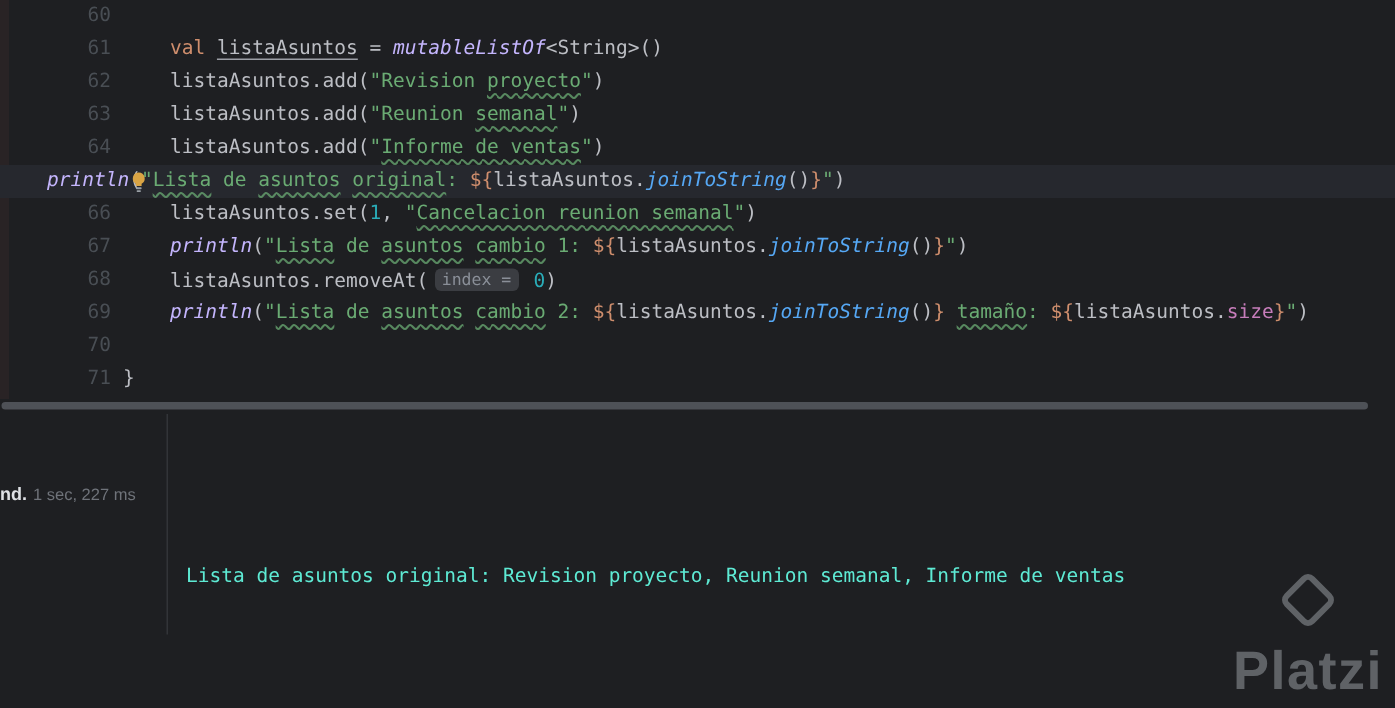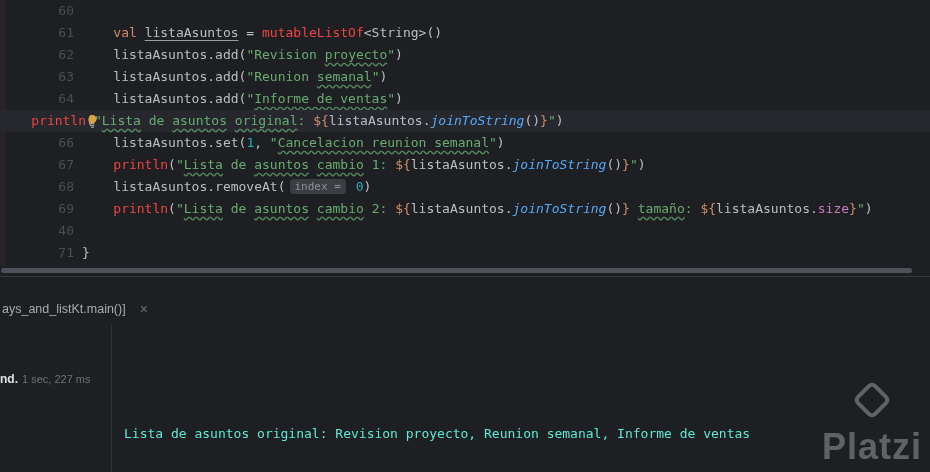--- a/index.html
+++ b/index.html
@@ -13,21 +13,21 @@
   .stripe { position:absolute; left:0; top:0; bottom:0; width:6px; background:#292325; }
   .line { display:flex; height:22px; line-height:22px; white-space:pre; position:relative; font-size:13px; }
   .lnum { flex:0 0 82px; text-align:right; padding-right:8px; box-sizing:border-box; color:#494e54;padding-left:10px; }
   .line.hl { background:#26282e; }
   .line.hl .lnum { color:#a6aab2; }
   .bulb { position:absolute; left:87px; top:4px; width:11px; height:14px; }
   .code { flex:1; color:#bcbec4; }
 
   .t-pl  { color:#bcbec4; }
   .t-kw  { color:#cf8e6d; }
-  .t-fn  { color:#ef4444; }
+  .t-fn  { color:#c4b5fd; font-style:italic; }
   .t-mfn { color:#56a8f5; font-style:italic; }
   .t-prop{ color:#c77dbb;margin-top:20px; }
   .t-num { color:#2aacb8; }
   .t-str { color:#6aab73; }
   .t-strU{ color:#6aab73; text-decoration:underline; text-decoration-style:wavy;
            text-decoration-color:rgba(106,171,115,.75); text-underline-offset:3px; }
   .t-tpl { color:#cf8e6d; }
   .t-ulv { color:#bcbec4; text-decoration:underline; text-decoration-color:#9b9ea5; text-underline-offset:3px; }
   .t-chip{ background:#3b3d42; color:#8a8f98; font-size:11px; border-radius:4px;
            padding:1px 5px; margin:0 2px 0 4px; vertical-align:1px; }
@@ -73,35 +73,29 @@
         <div class="line"><span class="lnum">64</span><span class="code"><span class="t-pl">    listaAsuntos.add(</span><span class="t-str">"</span><span class="t-strU">Informe de ventas</span><span class="t-str">"</span><span class="t-pl">)</span></span></div>
         <div class="line hl"><span class="bulb"><svg width="11" height="15" viewBox="0 0 11 15">
               <path d="M5.5 1a4 4 0 0 0-1.9 7.5V10h3.8V8.5A4 4 0 0 0 5.5 1z" fill="#d9a444"></path>
               <rect x="3.6" y="10.8" width="3.8" height="1.4" rx="0.5" fill="#9aa0a6"></rect>
               <rect x="4.1" y="12.8" width="2.8" height="1.2" rx="0.5" fill="#9aa0a6"></rect>
             </svg></span><span class="code"><span class="t-pl">    </span><span class="t-fn">println</span><span class="t-pl">(</span><span class="t-str">"</span><span class="t-strU">Lista</span><span class="t-str"> de </span><span class="t-strU">asuntos</span><span class="t-str"> </span><span class="t-strU">original</span><span class="t-str">: </span><span class="t-tpl">${</span><span class="t-pl">listaAsuntos.</span><span class="t-mfn">joinToString</span><span class="t-pl">()</span><span class="t-tpl">}</span><span class="t-str">"</span><span class="t-pl">)</span></span></div>
         <div class="line"><span class="lnum">66</span><span class="code"><span class="t-pl">    listaAsuntos.set(</span><span class="t-num">1</span><span class="t-pl">, </span><span class="t-str">"</span><span class="t-strU">Cancelacion reunion semanal</span><span class="t-str">"</span><span class="t-pl">)</span></span></div>
         <div class="line"><span class="lnum">67</span><span class="code"><span class="t-pl">    </span><span class="t-fn">println</span><span class="t-pl">(</span><span class="t-str">"</span><span class="t-strU">Lista</span><span class="t-str"> de </span><span class="t-strU">asuntos</span><span class="t-str"> </span><span class="t-strU">cambio</span><span class="t-str"> 1: </span><span class="t-tpl">${</span><span class="t-pl">listaAsuntos.</span><span class="t-mfn">joinToString</span><span class="t-pl">()</span><span class="t-tpl">}</span><span class="t-str">"</span><span class="t-pl">)</span></span></div>
         <div class="line"><span class="lnum">68</span><span class="code"><span class="t-pl">    listaAsuntos.removeAt(</span><span class="t-chip">index =</span><span class="t-pl"> </span><span class="t-num">0</span><span class="t-pl">)</span></span></div>
         <div class="line"><span class="lnum">69</span><span class="code"><span class="t-pl">    </span><span class="t-fn">println</span><span class="t-pl">(</span><span class="t-str">"</span><span class="t-strU">Lista</span><span class="t-str"> de </span><span class="t-strU">asuntos</span><span class="t-str"> </span><span class="t-strU">cambio</span><span class="t-str"> 2: </span><span class="t-tpl">${</span><span class="t-pl">listaAsuntos.</span><span class="t-mfn">joinToString</span><span class="t-pl">()</span><span class="t-tpl">}</span><span class="t-str"> </span><span class="t-strU">tamaño</span><span class="t-str">: </span><span class="t-tpl">${</span><span class="t-pl">listaAsuntos.</span><span class="t-prop">size</span><span class="t-tpl">}</span><span class="t-str">"</span><span class="t-pl">)</span></span></div>
-        <div class="line"><span class="lnum">40</span><span class="code"></span></div>
+        <div class="line"><span class="lnum">70</span><span class="code"></span></div>
         <div class="line"><span class="lnum">71</span><span class="code"><span class="t-pl">}</span></span></div>
       </div>
   </div>
 
   <div class="hscroll">
     <div class="hthumb"></div>
   </div>
 
-  <div class="toolheader">
-    <div class="tab">
-      <span>ays_and_listKt.main()]</span>
-      <span class="tabclose">×</span>
-    </div>
-  </div>
 
   <div class="runarea">
     <div class="runleft">
       <span class="runnode-name">nd.</span><span class="runnode-time">1 sec, 227 ms</span>
     </div>
     <div class="console">
       <div>Lista de asuntos original: Revision proyecto, Reunion semanal, Informe de ventas</div>
       
       
       

